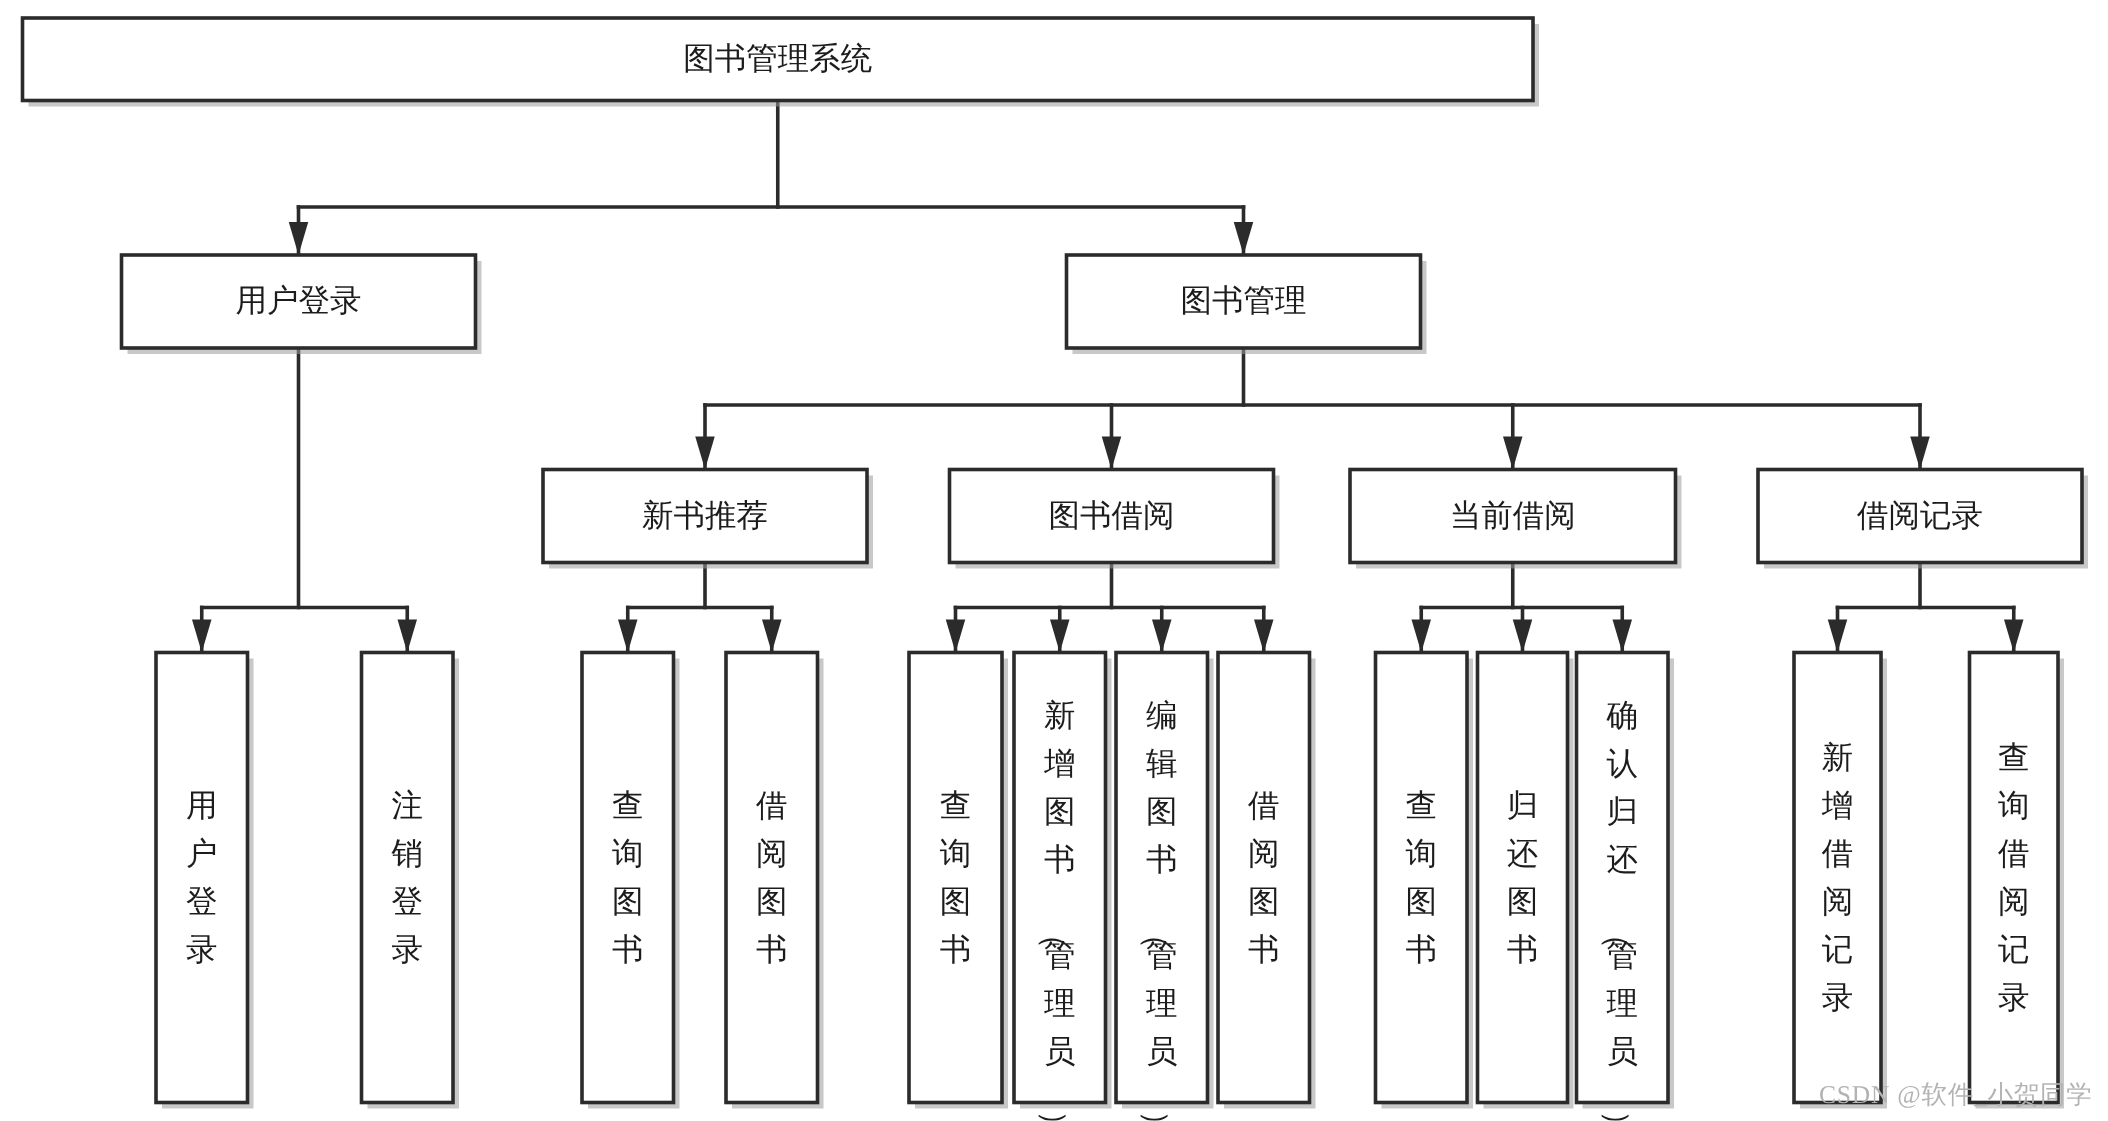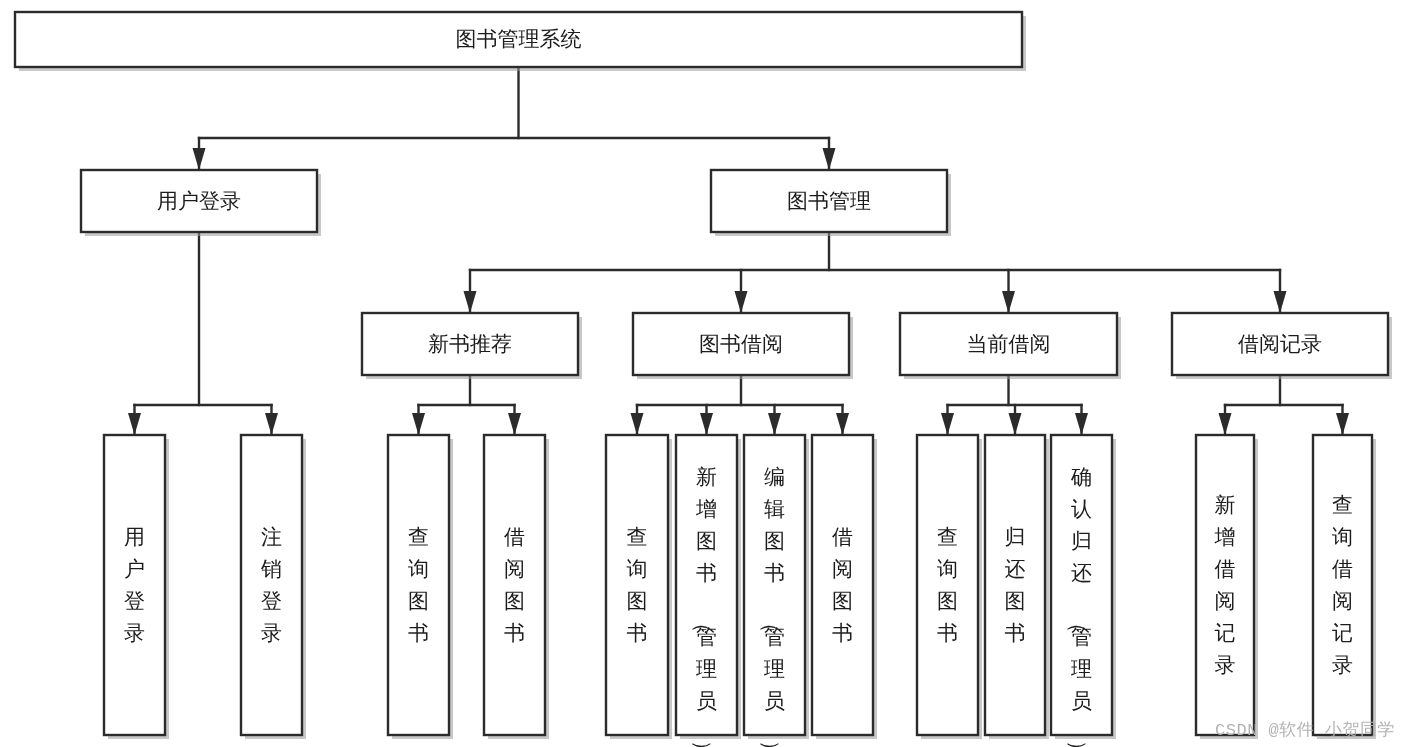--- a/index.html
+++ b/index.html
@@ -49,21 +49,21 @@
   .node-label-vertical {
     fill: #1c1c1c;
     font-family: "Liberation Sans", "DejaVu Sans", sans-serif;
     font-size: 21px;
     text-anchor: middle;
   }
   .watermark {
     position: absolute;
     right: 10px;
     bottom: 6px;
-    font-family: Liberation Mono, monospace;
+    font-family: Liberation Serif, serif;
     font-size: 17px;
     color: #b3b3b3;
     letter-spacing: 0.5px;
     white-space: nowrap;
     user-select: none;
   }
 </style>
 </head>
 <body>
 

